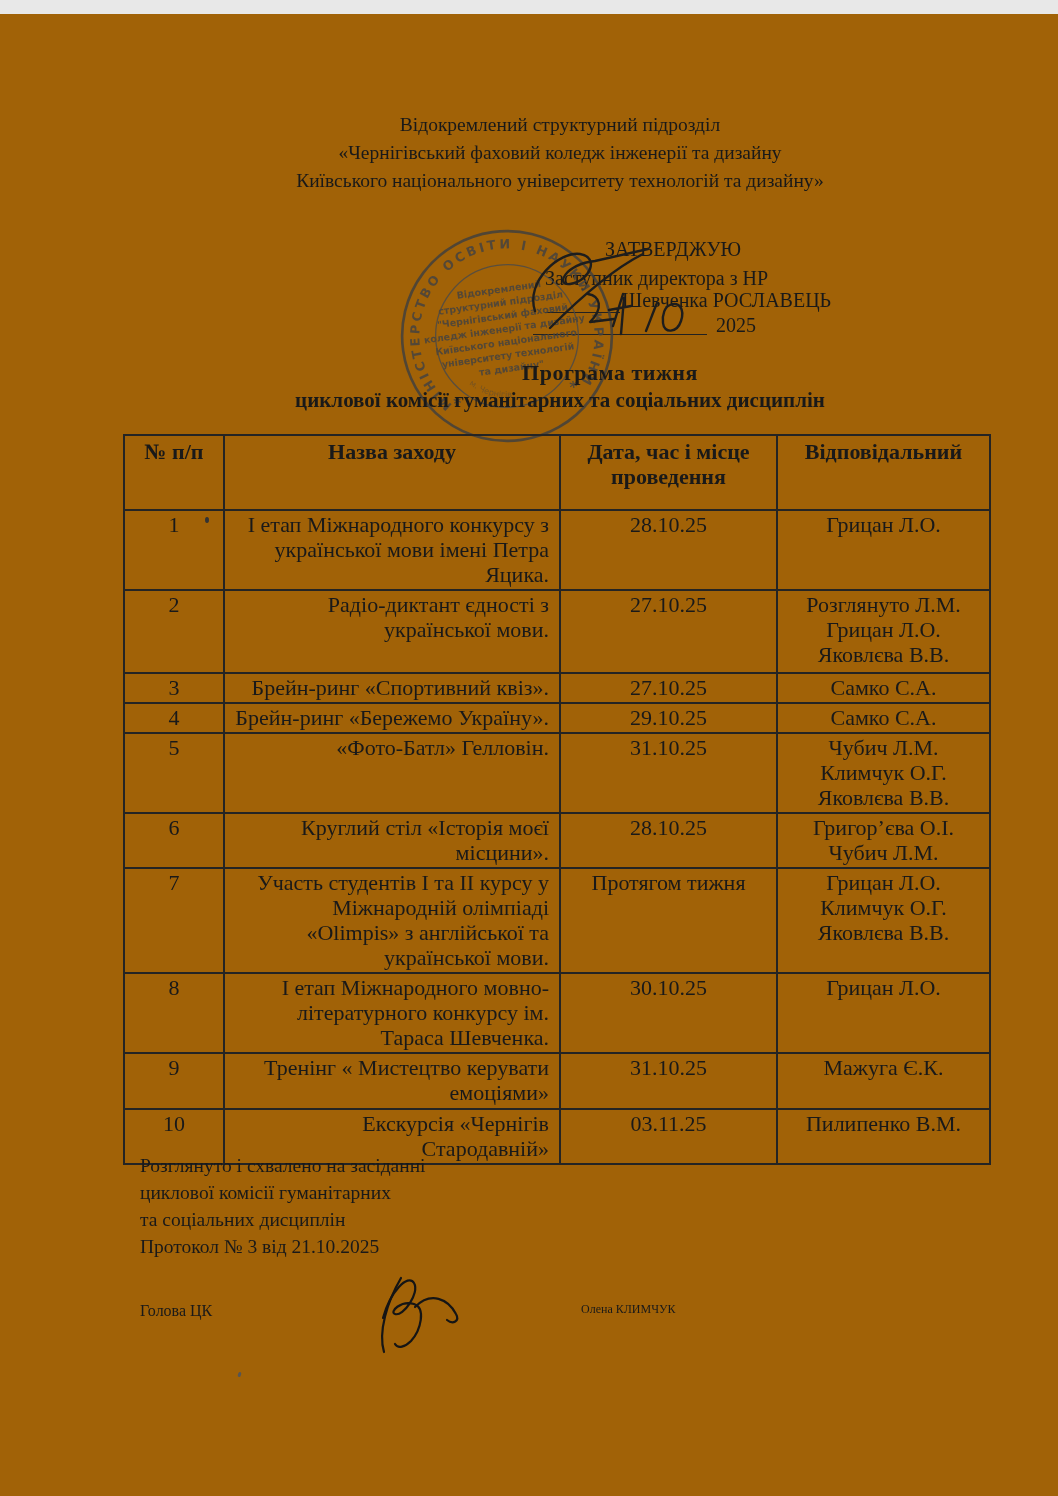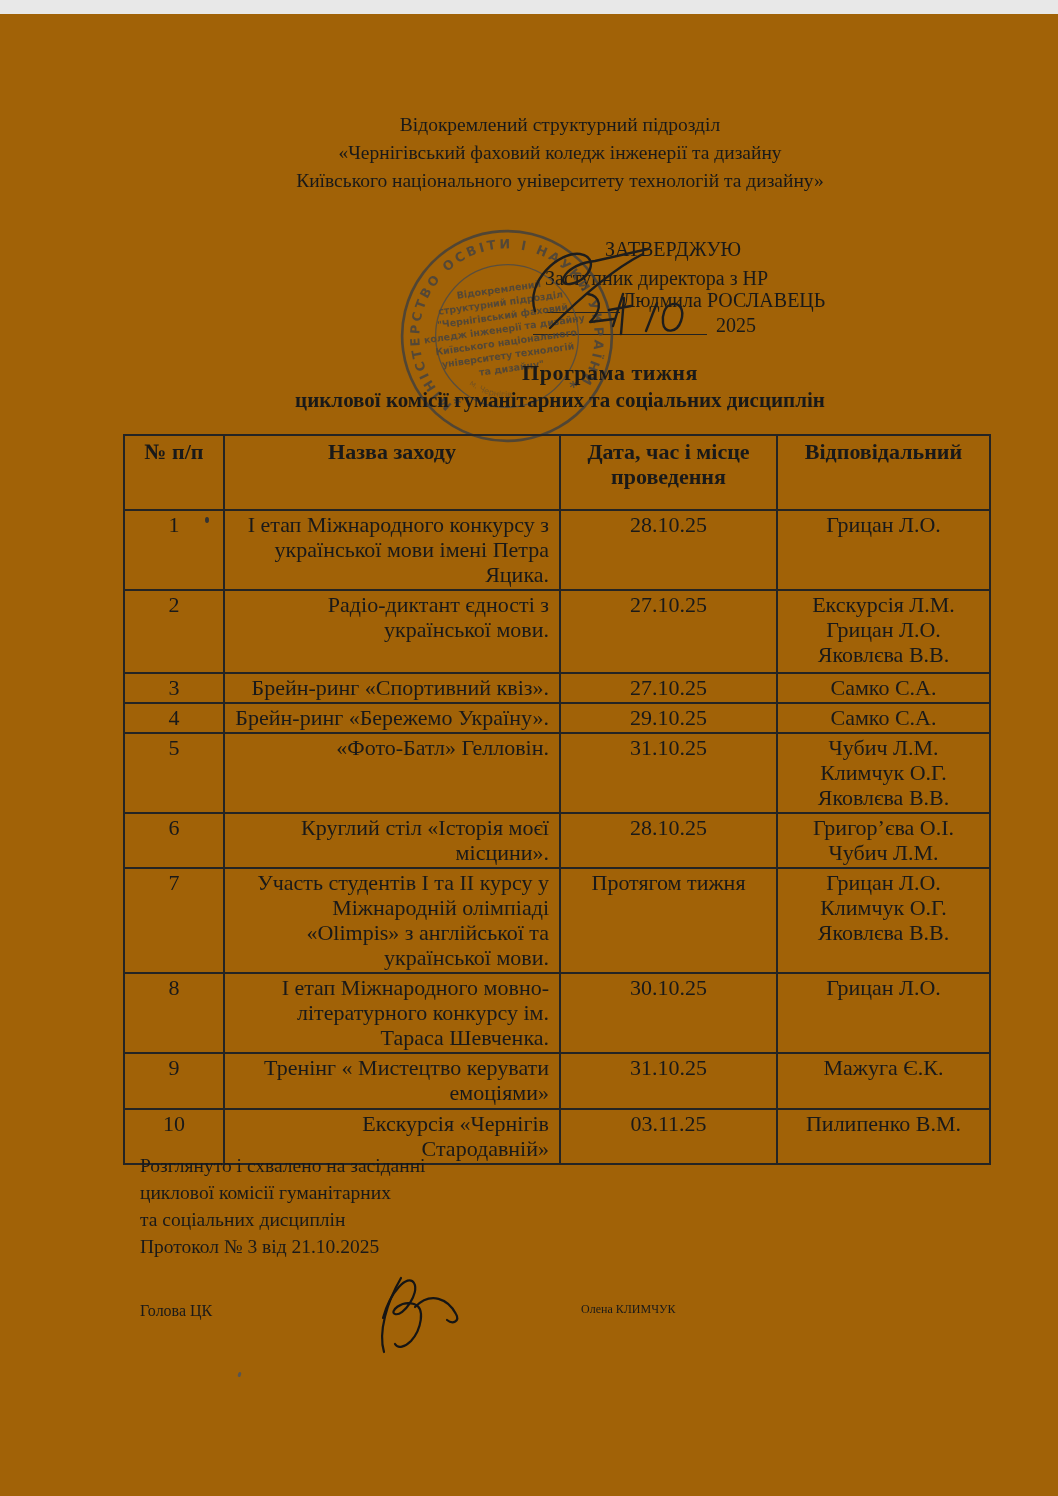--- a/index.html
+++ b/index.html
@@ -65,21 +65,21 @@
 
   <div class="doc-header">
     <div>Відокремлений структурний підрозділ</div>
     <div>«Чернігівський фаховий коледж інженерії та дизайну</div>
     <div>Київського національного університету технологій та дизайну»</div>
   </div>
 
   <div class="approval">
     <div class="approve-word">ЗАТВЕРДЖУЮ</div>
     <div class="approve-pos">Заступник директора з НР</div>
-    <div class="approve-name">Людмила РОСЛАВЕЦЬ</div>
+    <div class="approve-name">Шевченка РОСЛАВЕЦЬ</div>
     <div class="approve-name-line"></div>
     <div class="approve-date-line"></div>
     <div class="approve-year">2025</div>
   </div>
 
   <svg class="stamp" viewBox="0 0 220 220">
     <g transform="rotate(-8 110 110)">
       <circle cx="110" cy="110" r="103" fill="none" stroke="#3f3f3f" stroke-width="2.6"></circle>
       <circle cx="110" cy="110" r="70" fill="none" stroke="#4a4a4a" stroke-width="1.3"></circle>
       <defs>
@@ -142,21 +142,21 @@
           <td class="c-date">28.10.25</td>
           <td class="c-resp">
             <div>Грицан Л.О.</div>
           </td>
         </tr>
         <tr>
           <td class="c-num">2</td>
           <td class="c-name">Радіо-диктант єдності з української мови.</td>
           <td class="c-date">27.10.25</td>
           <td class="c-resp">
-            <div>Екскурсія Л.М.</div>
+            <div>Розглянуто Л.М.</div>
             <div>Грицан Л.О.</div>
             <div>Яковлєва В.В.</div>
           </td>
         </tr>
         <tr>
           <td class="c-num">3</td>
           <td class="c-name">Брейн-ринг «Спортивний квіз».</td>
           <td class="c-date">27.10.25</td>
           <td class="c-resp">
             <div>Самко С.А.</div>

